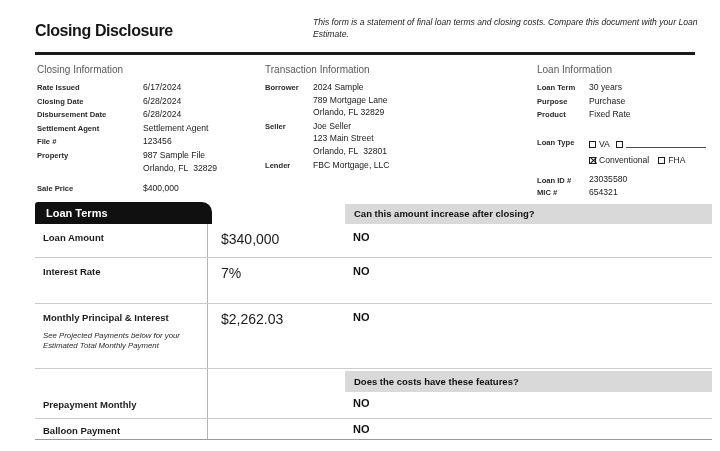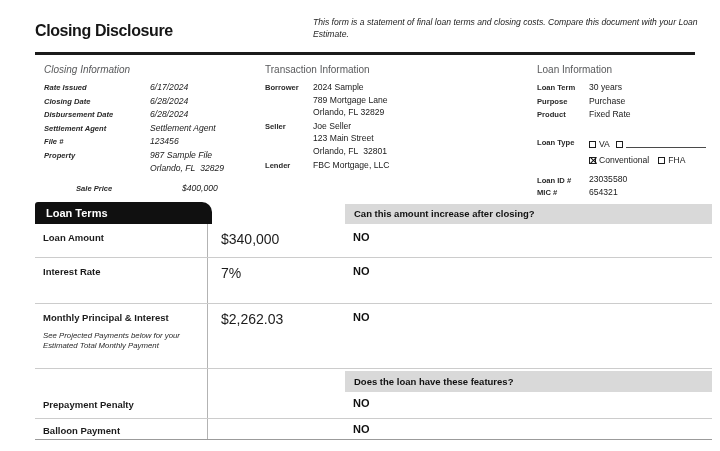--- a/index.html
+++ b/index.html
@@ -7,31 +7,31 @@
   body { font-family:"Liberation Sans", sans-serif; color:#1a1a1a; }
   .page { position:relative; width:720px; height:451px; background:#ffffff; overflow:hidden; }
 
   
   .doc-title { position:absolute; left:35px; top:22px; font-size:16px; font-weight:bold; letter-spacing:-0.4px; color:#161616; }
   .doc-note  { position:absolute; left:313px; top:17px; width:398px; font-size:8.6px; font-style:italic; line-height:11.5px; color:#242424; }
   .head-rule { position:absolute; left:35px; top:52px; width:660px; height:3px; background:#1b1b1b; }
 
   
   .info-col { position:absolute; top:64px; }
-  .col-closing     { left:44px;  width:226px;font-style:italic; }
+  .col-closing     { left:37px;  width:226px; }
   .col-transaction { left:265px; width:235px; }
   .col-loan        { left:505px; width:210px;margin-left:32px; }
   .sec-head { font-size:10px; font-weight:400; color:#58595b; margin-bottom:6px; }
   .irow { display:flex; margin-bottom:1px; }
   .ilabel { font-weight:bold; font-size:7.6px; color:#2a2a2a; padding-top:2px; flex:0 0 auto; }
   .col-closing .ilabel { width:106px; }
   .col-transaction .ilabel { width:48px; }
   .col-loan .ilabel { width:52px; }
   .ival { font-size:8.6px; color:#1a1a1a; line-height:12.6px; white-space:pre-line; }
-  .gap-top { margin-top:8px;margin-left:32px; }
+  .gap-top { margin-top:8px; }
   .gap-top-sm { margin-top:5px;align-items:flex-end; }
 
   
   .cb-line { line-height:12px; margin-bottom:2px; white-space:nowrap; }
   .cb { display:inline-block; position:relative; width:7px; height:7px; border:1.2px solid #1d1d1d; margin-right:3px; vertical-align:-1px; background:#fff; }
   .cb.checked::before, .cb.checked::after {
     content:""; position:absolute; left:-1.2px; top:1.9px; width:9px; height:1.3px; background:#111;
   }
   .cb.checked::before { transform:rotate(45deg); }
   .cb.checked::after  { transform:rotate(-45deg); }
@@ -177,25 +177,25 @@
     </div>
 
     <div class="lt-row r-monthly-pi">
       <span class="cell-label">Monthly Principal &amp; Interest</span>
       <span class="cell-note">See Projected Payments below for your Estimated Total Monthly Payment</span>
       <span class="cell-value">$2,262.03</span>
       <span class="cell-answer">NO</span>
     </div>
 
     <div class="lt-row r-features-head">
-      <div class="lt-q2">Does the loan have these features?</div>
+      <div class="lt-q2">Does the costs have these features?</div>
     </div>
 
     <div class="lt-row r-prepayment">
-      <span class="cell-label">Prepayment Penalty</span>
+      <span class="cell-label">Prepayment Monthly</span>
       <span class="cell-answer">NO</span>
     </div>
 
     <div class="lt-row r-balloon">
       <span class="cell-label">Balloon Payment</span>
       <span class="cell-answer">NO</span>
     </div>
   </div>
 
 </div>

